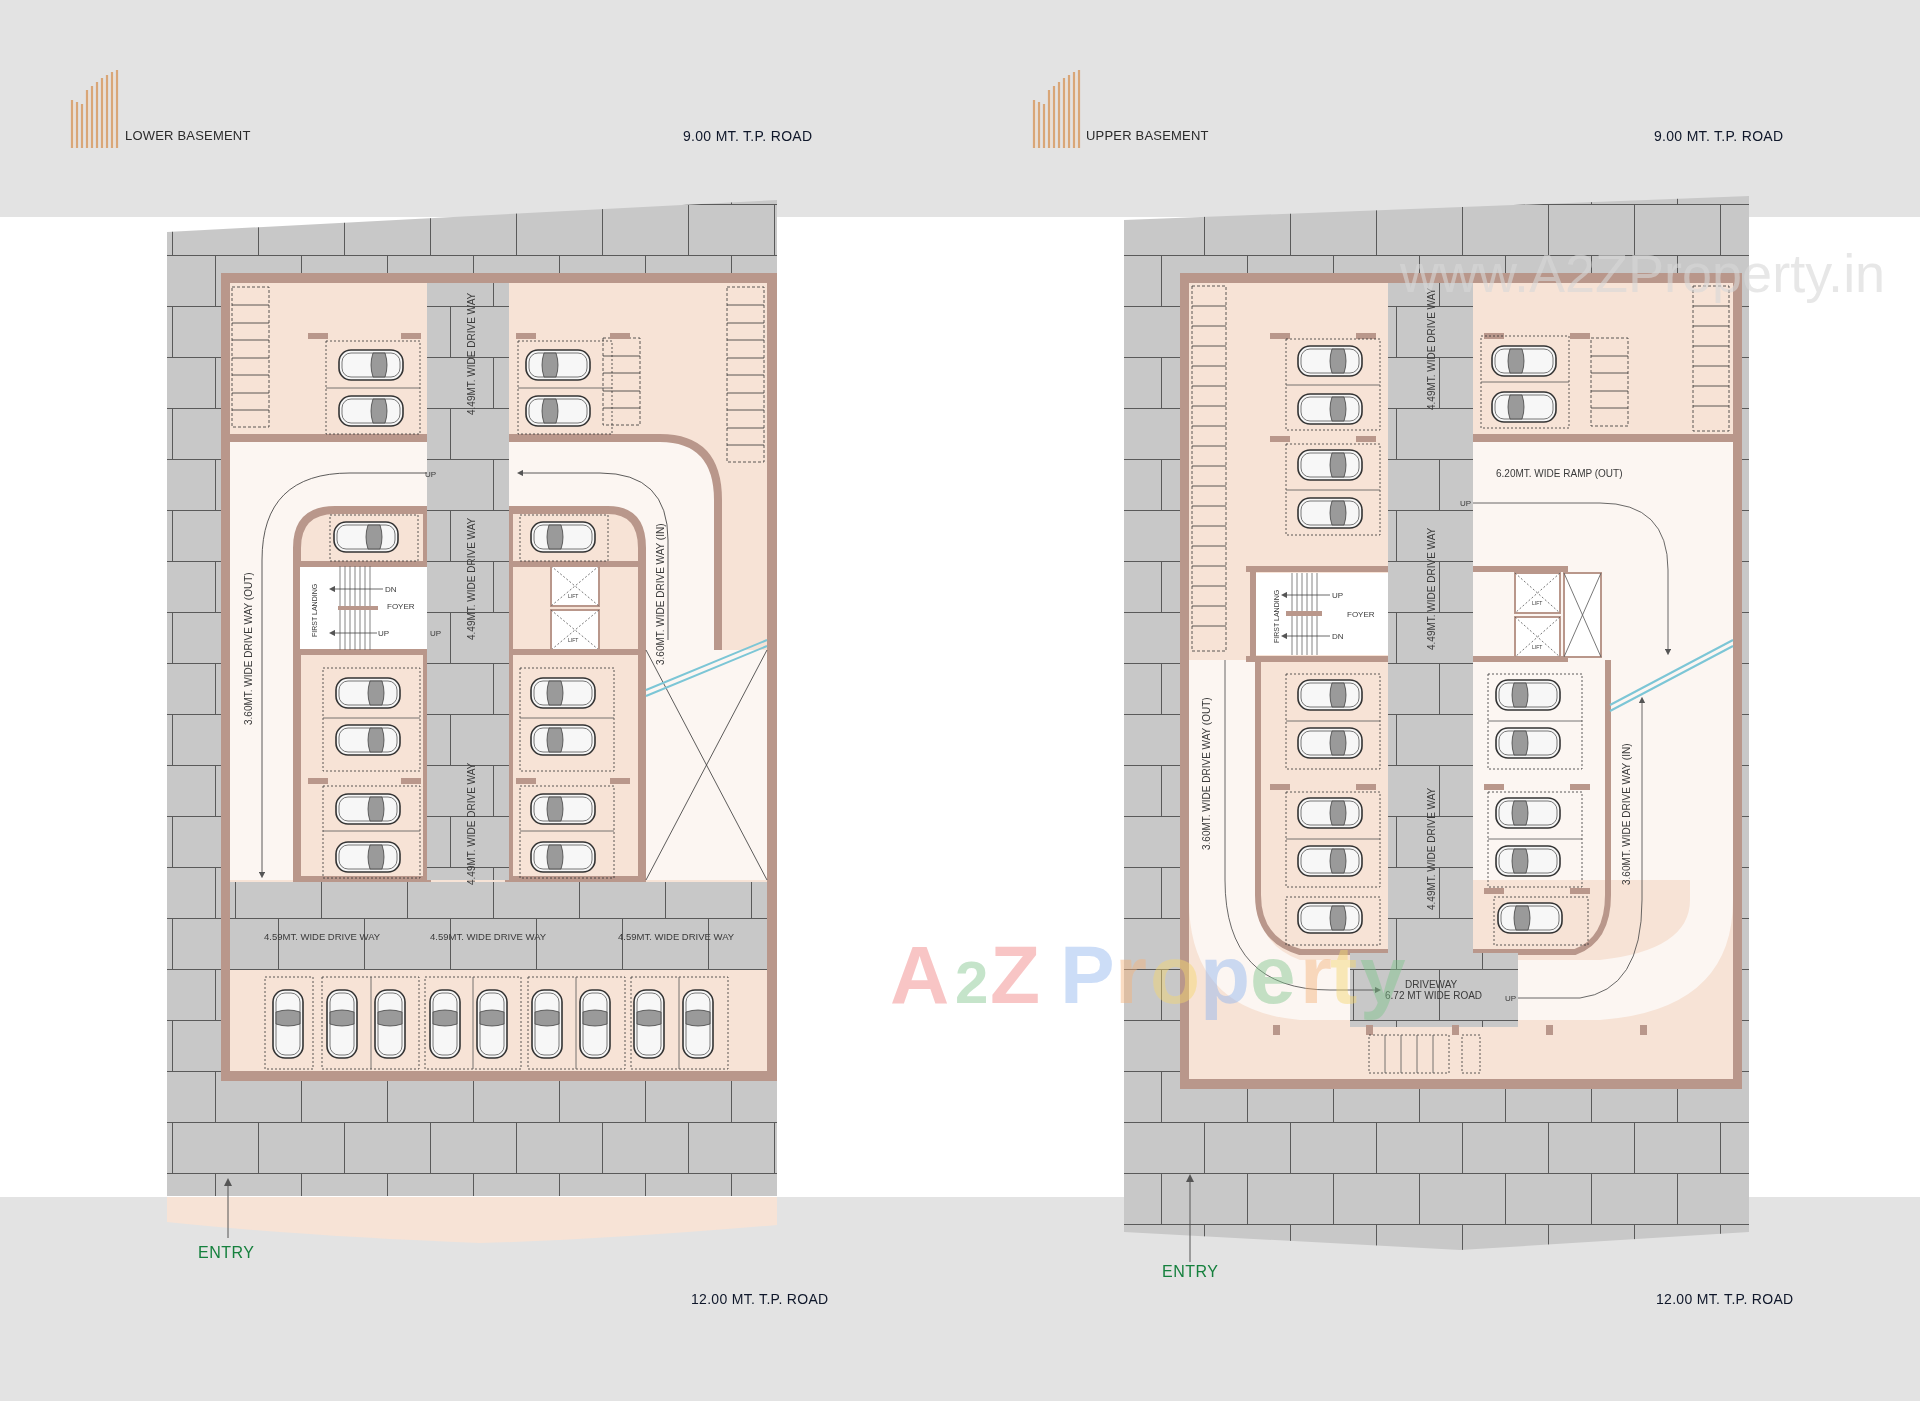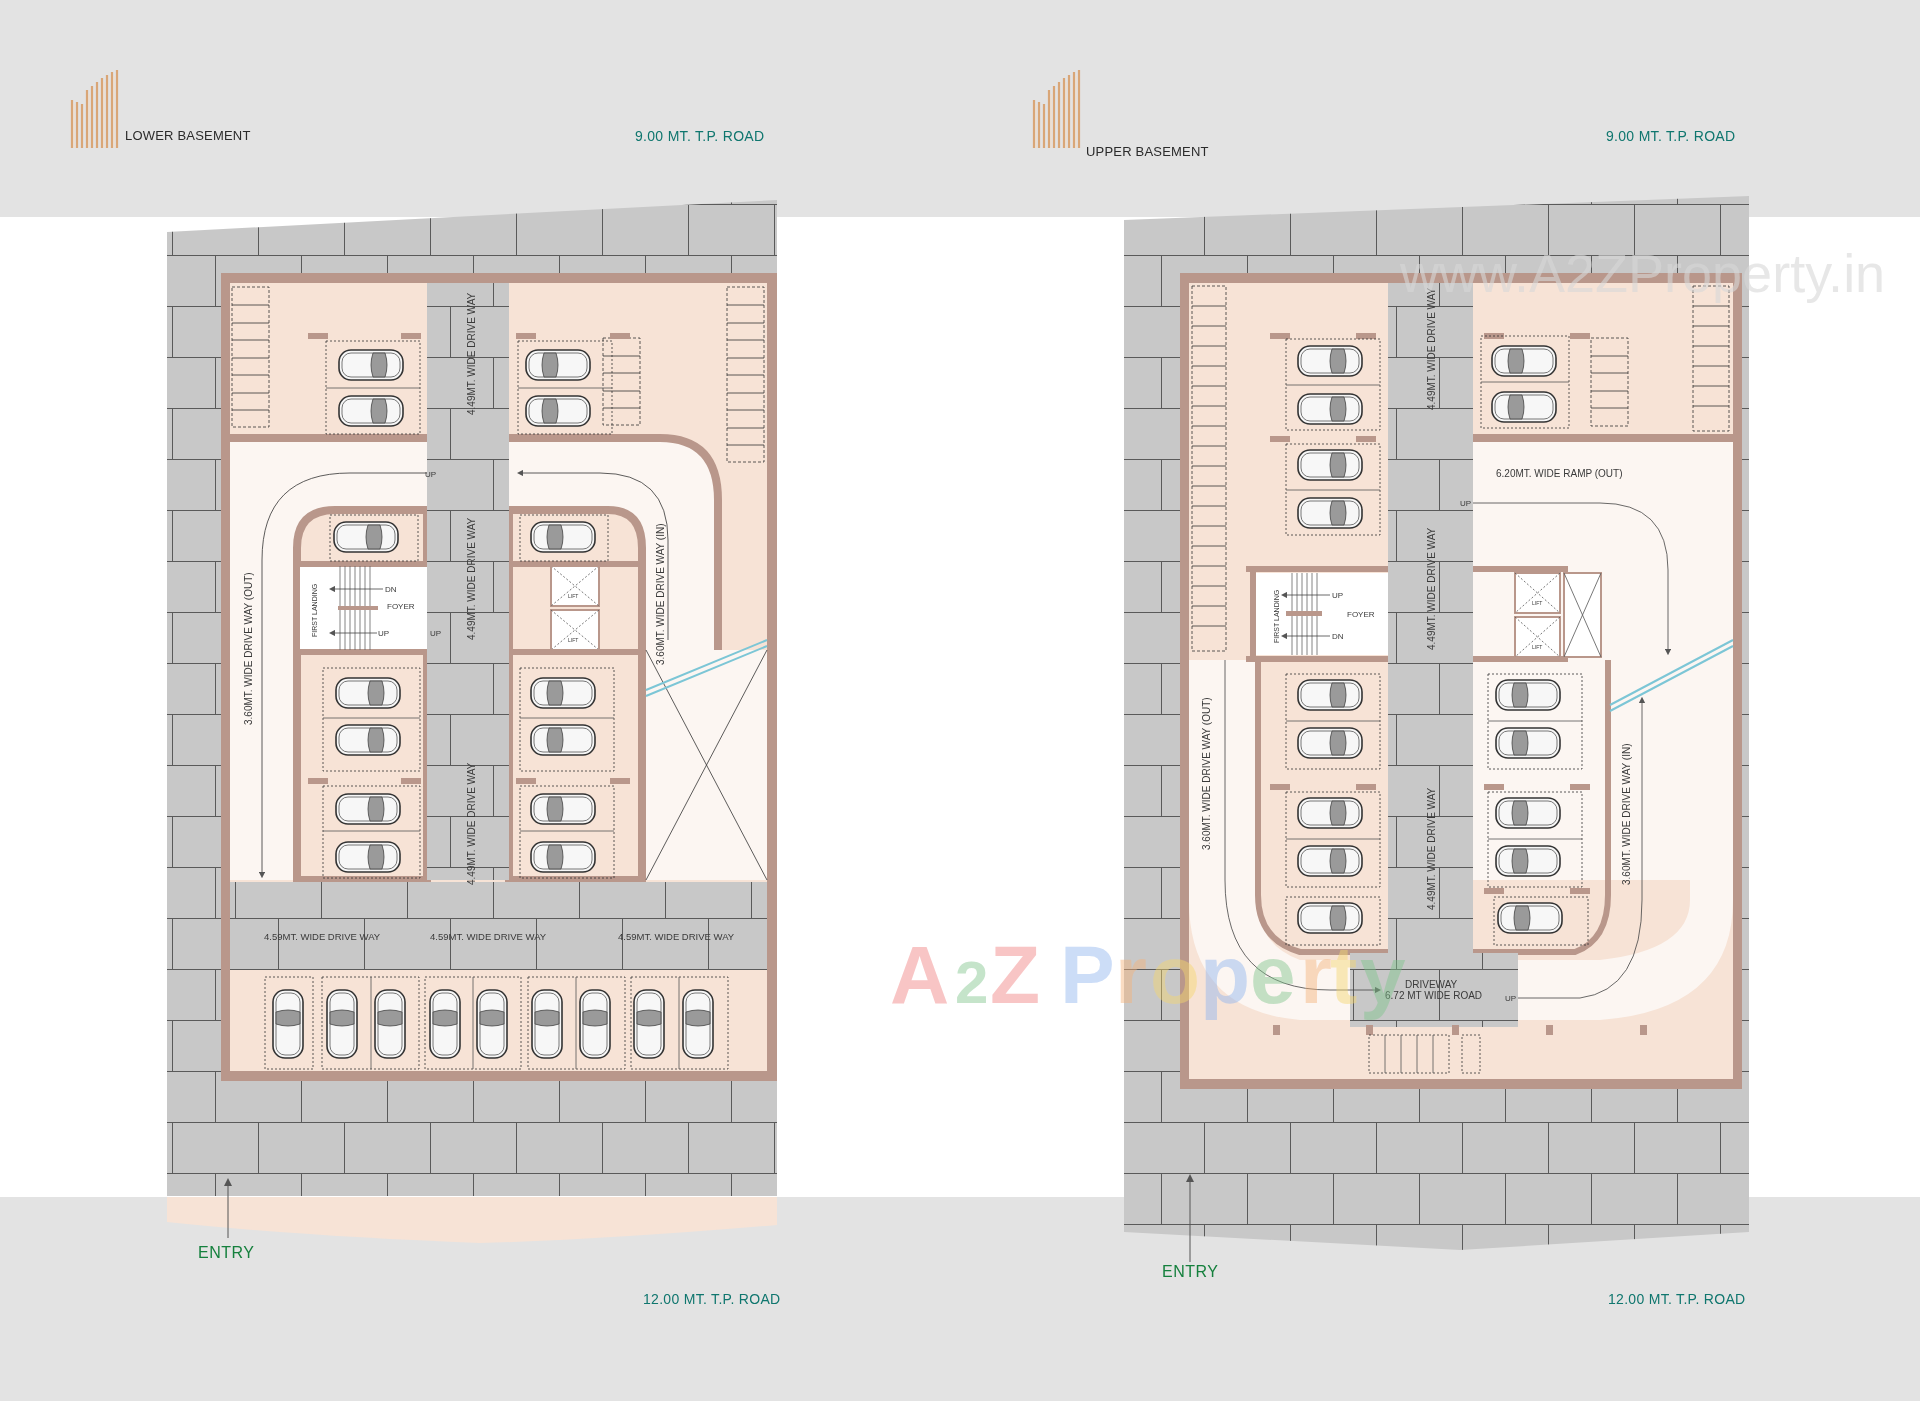--- a/index.html
+++ b/index.html
@@ -1,21 +1,21 @@
 <!DOCTYPE html>
 <html><head>
 <meta charset="utf-8">
 <style>
   html,body{margin:0;padding:0;}
   body{width:1920px;height:1401px;position:relative;overflow:hidden;background:#e3e3e3;font-family:"Liberation Sans",sans-serif;}
   .band-top{position:absolute;left:0;top:0;width:1920px;height:217px;background:#e3e3e3;}
   .band-mid{position:absolute;left:0;top:217px;width:1920px;height:980px;background:#ffffff;}
   .band-bot{position:absolute;left:0;top:1197px;width:1920px;height:204px;background:#e3e3e3;}
   .title{position:absolute;font-size:13px;color:#2b2b2b;letter-spacing:0.2px;}
-  .road{position:absolute;font-size:14px;color:#0f766e;letter-spacing:0.3px;}
+  .road{position:absolute;font-size:14px;color:#0f172a;letter-spacing:0.3px;margin-left:48px;}
   .entry{position:absolute;font-size:16px;color:#15803d;letter-spacing:0.5px;}
   .logo{position:absolute;}
   svg.plan{position:absolute;left:0;top:0;}
   .lbl{font-family:"Liberation Sans",sans-serif;fill:#3a3a3a;}
 </style>
 </head>
 <body>
 
 <div class="band-top"></div>
 <div class="band-mid"></div>
@@ -57,21 +57,21 @@
       <line x1="44" y1="4" x2="44" y2="80"></line>
     <line x1="49" y1="2" x2="49" y2="80"></line>
   </g>
   <g stroke="#f3dcc6" stroke-width="1" fill="none">
     <line x1="6" y1="36" x2="6" y2="80"></line>
       <line x1="21" y1="26" x2="21" y2="80"></line>
       <line x1="36" y1="14" x2="36" y2="80"></line>
       <line x1="46" y1="8" x2="46" y2="80"></line>
   </g>
 </svg>
-<div class="title" style="left:1086px;top:144px">UPPER BASEMENT</div>
+<div class="title" style="left:1086px;top:128px">UPPER BASEMENT</div>
 <div class="road" style="left:1606px;top:128px">9.00 MT. T.P. ROAD</div>
 
 <svg class="plan" width="1920" height="1401" viewBox="0 0 1920 1401">
   <defs>
     <pattern id="pave" x="0" y="0" width="86" height="102" patternUnits="userSpaceOnUse">
       <rect width="86" height="102" fill="#c8c8c8"></rect>
       <path d="M0 0.5H86 M0 51.5H86 M0.5 0V51 M43.5 51V102" stroke="#5a5a5a" stroke-width="1"></path>
     </pattern>
     <pattern id="pave2" x="0" y="0" width="86" height="102" patternUnits="userSpaceOnUse">
       <rect width="86" height="102" fill="#c8c8c8"></rect>

